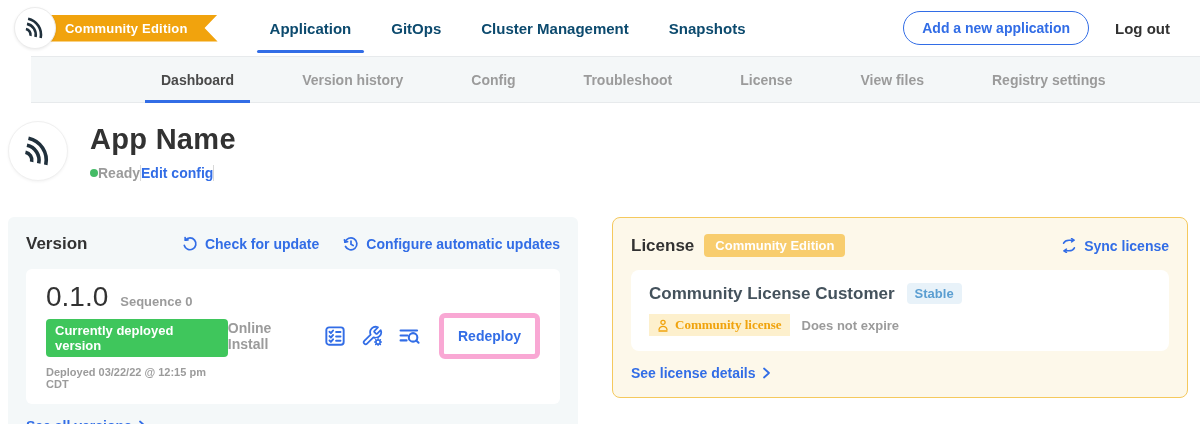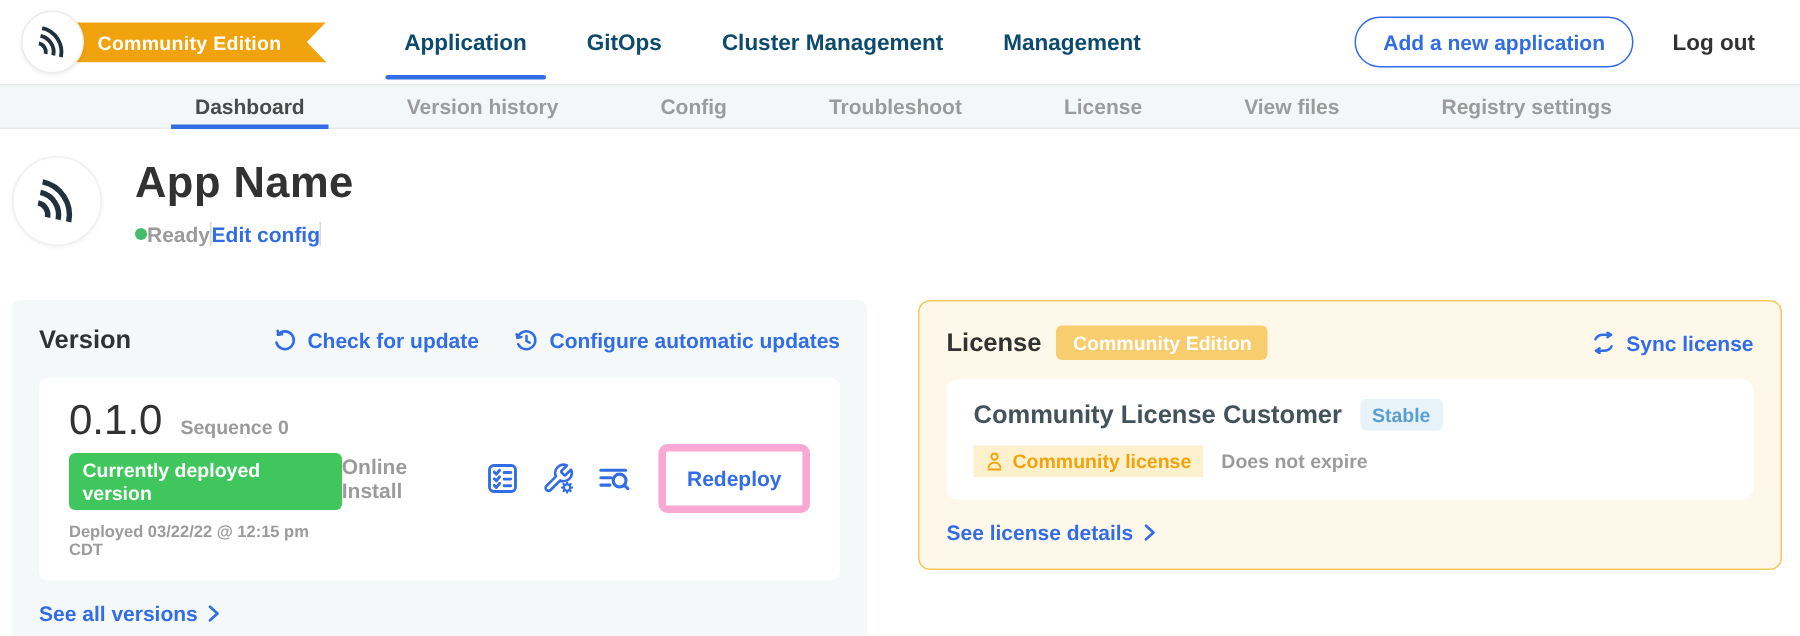--- a/index.html
+++ b/index.html
@@ -17,22 +17,22 @@
   .nav-tabs { display:flex; height:56px; margin-left:32px; }
   .nav-tab { position:relative; display:flex; align-items:center; padding:0 13px; margin:0 7px;
     font-size:15px; font-weight:700; color:#0c4a6e; cursor:pointer; }
   .nav-tab.active:after { content:""; position:absolute; left:0; right:0; bottom:3px; height:3px;
     background:#326de6; border-radius:2px; }
   .add-btn { margin-left:auto; border:1px solid #326de6; color:#326de6; background:#fff;
     border-radius:17px; padding:8px 18px; font-size:14px; font-weight:700; cursor:pointer; }
   .logout { margin-left:26px; font-size:15px; font-weight:600; color:#323232; cursor:pointer; }
 
   
-  .subnav { height:30px; background:#f4f7f8; border-top:1px solid #e7eaec; border-bottom:1px solid #e7eaec;
-    display:flex; padding-left:114px; }
+  .subnav { height:47px; background:#f4f7f8; border-top:1px solid #e7eaec; border-bottom:1px solid #e7eaec;
+    display:flex; padding-left:114px;margin-left:31px; }
   .subnav-item { position:relative; display:flex; align-items:center; padding:0 16px; margin-right:36px;
     font-size:14px; font-weight:600; color:#9b9b9b; cursor:pointer; }
   .subnav-item.active { color:#4a4a4a; }
   .subnav-item.active:after { content:""; position:absolute; left:0; right:0; bottom:-1px; height:3px; background:#326de6; }
 
   
   .page-header { display:flex; align-items:flex-start; padding:18px 0 0 8px; }
   .avatar { width:60px; height:60px; border-radius:50%; background:#fff; border:1px solid #f0f0f0;
     box-shadow:0 1px 3px rgba(0,0,0,.05); display:flex; align-items:center; justify-content:center; }
   .header-info { margin-left:22px; }
@@ -69,21 +69,21 @@
 
   .license-card { width:576px; background:#fdf8ea; border:1px solid #f5c95d; border-radius:8px; padding:16px 18px; }
   .edition-badge { background:#f8cd6e; color:#fff; font-size:13px; font-weight:700; padding:4px 11px;
     border-radius:4px; margin-left:10px; }
   .license-inner { background:#fff; border-radius:8px; margin-top:13px; padding:13px 18px 15px; }
   .cust-row { display:flex; align-items:center; gap:12px; }
   .cust-name { font-size:17px; font-weight:700; color:#44525c; }
   .stable-badge { background:#e8f2f9; color:#5b9ed1; font-size:13px; font-weight:600; padding:3px 8px; border-radius:4px; }
   .lic-row { display:flex; align-items:center; gap:12px; margin-top:10px; }
   .community-chip { display:flex; align-items:center; gap:6px; background:#fdf0cd; color:#f0a30d;
-    font-size:13px; font-weight:700; padding:3px 8px; border-radius:0; }
+    font-size:13px; font-weight:700; padding:3px 8px; border-radius:0;font-family:Liberation Serif, serif; }
   .expiry { font-size:13px; font-weight:600; color:#9b9b9b; }
 
   svg { display:block; }
 </style>
 </head>
 <body>
 
 <div class="navbar">
   <div class="brand">
     <div class="logo-circle">
@@ -95,21 +95,21 @@
         </g>
       </svg>
     </div>
     <div class="banner">Community Edition</div>
   </div>
 
   <div class="nav-tabs">
     <div class="nav-tab active">Application</div>
     <div class="nav-tab">GitOps</div>
     <div class="nav-tab">Cluster Management</div>
-    <div class="nav-tab">Management</div>
+    <div class="nav-tab">Snapshots</div>
   </div>
 
   <button class="add-btn">Add a new application</button>
   <div class="logout">Log out</div>
 </div>
 
 <div class="subnav">
   <div class="subnav-item active">Dashboard</div>
   <div class="subnav-item">Version history</div>
   <div class="subnav-item">Config</div>

